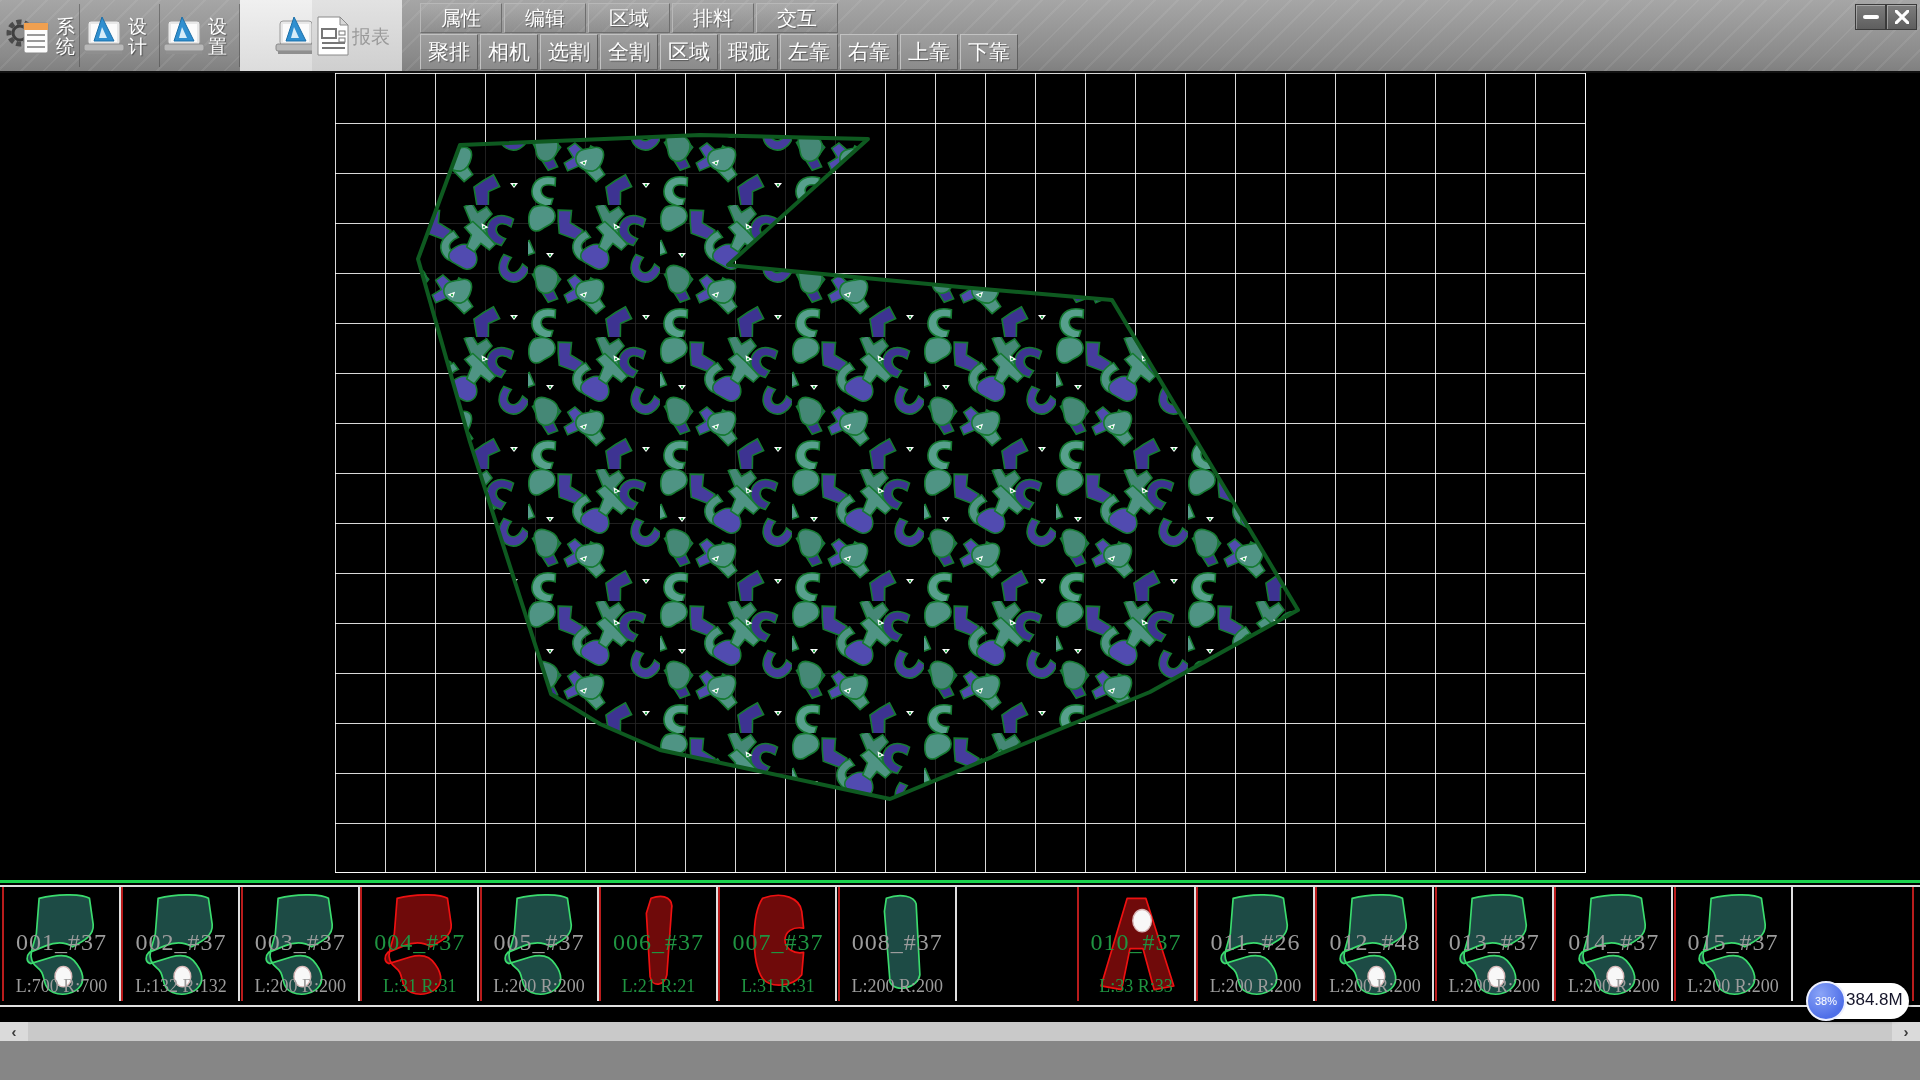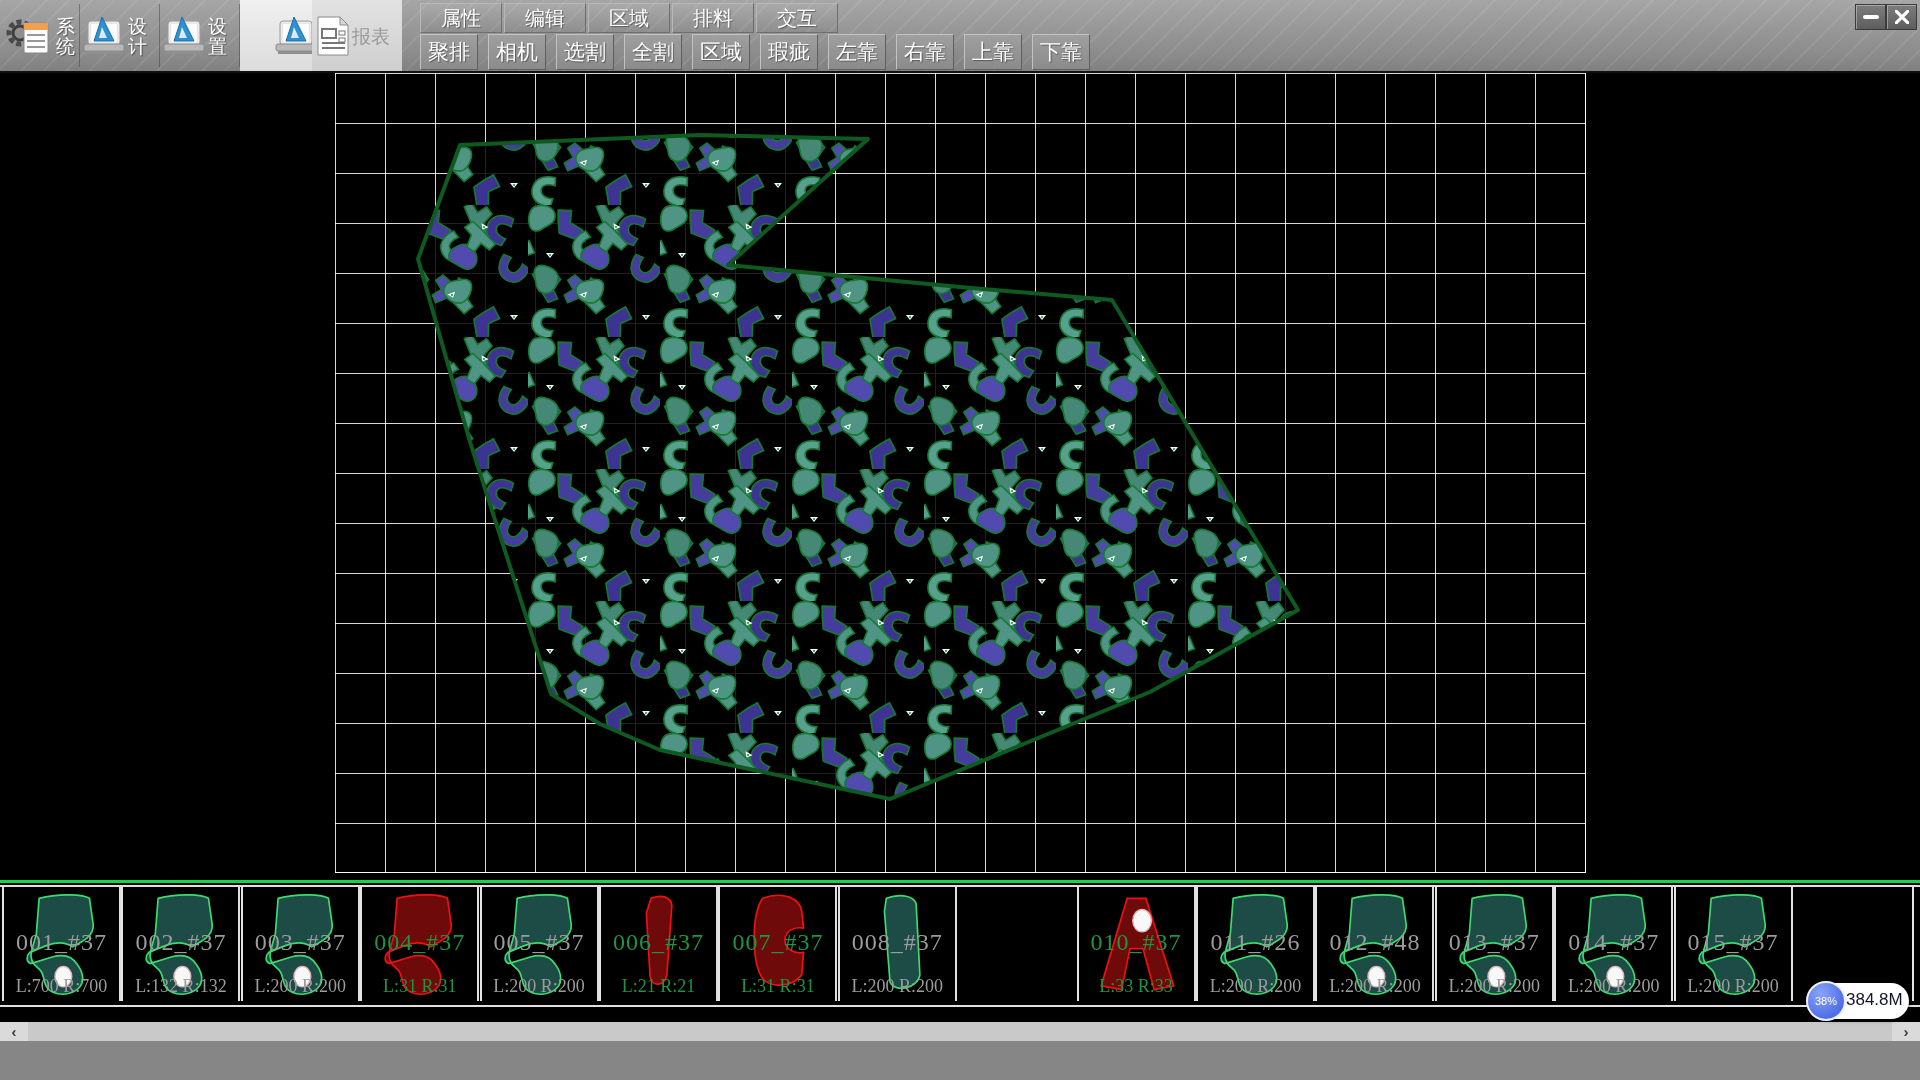--- a/index.html
+++ b/index.html
@@ -23,21 +23,21 @@
   .bigbtn svg{margin-top:5px;}
 
   .menurow{position:absolute;display:flex;}
   #menurow1{left:420px;top:3px;height:28px;}
   .menu-item{width:80px;height:28px;margin-right:2px;display:flex;align-items:center;justify-content:center;
     color:#fff;font-size:20px;font-family:"Liberation Serif","DejaVu Serif",serif;
     text-shadow:1px 1px 1px rgba(0,0,0,.4);
     border:1px solid #b8b8b8;border-bottom-color:#6e6e6e;border-right-color:#6e6e6e;
     background:linear-gradient(rgba(255,255,255,.06),rgba(0,0,0,.05));}
   #menurow2{left:420px;top:34px;height:34px;}
-  .tool-item{width:56px;height:34px;margin-right:10px;display:flex;align-items:center;justify-content:center;
+  .tool-item{width:56px;height:34px;margin-right:2px;display:flex;align-items:center;justify-content:center;
     color:#fff;font-size:21px;font-family:"Liberation Serif","DejaVu Serif",serif;
     text-shadow:1px 1px 1px rgba(0,0,0,.4);
     border:1px solid #c2c2c2;border-bottom-color:#5f5f5f;border-right-color:#5f5f5f;
     background:linear-gradient(#9f9f9f,#8b8b8b);}
 
   .winbtn{position:absolute;top:4px;width:29px;height:24px;display:flex;align-items:center;justify-content:center;
     background:linear-gradient(#7d7d7d,#5e5e5e);border:1px solid #3a3a3a;
     box-shadow:inset 1px 1px 0 rgba(255,255,255,.35);color:#fff;}
 
   
@@ -47,21 +47,21 @@
       repeating-linear-gradient(to right,rgba(255,255,255,.85) 0 1px,transparent 1px 50px),
       repeating-linear-gradient(to bottom,rgba(255,255,255,.85) 0 1px,transparent 1px 50px);
     border-right:1px solid rgba(255,255,255,.85);border-bottom:1px solid rgba(255,255,255,.85);}
   #hide-svg{position:absolute;left:0;top:0;}
 
   
   #strip-topline{position:absolute;left:0;top:880px;width:1920px;height:3px;background:#1bd24e;}
   #strip{position:absolute;left:0;top:885px;width:1920px;height:118px;background:#000;
     border-top:2px solid #e0e0e0;border-bottom:2px solid #e0e0e0;overflow:hidden;}
   .thumb{position:absolute;top:0;height:114px;width:115px;background:#000;
-    border-left:2px solid #e5e5e5;border-right:2px solid #e0e0e0;overflow:hidden;}
+    border-left:2px solid #b91c1c;border-right:2px solid #e0e0e0;overflow:hidden;}
   .thumb svg{position:absolute;left:4px;top:2px;}
   .thumb .tname{position:absolute;left:0;right:0;top:42px;text-align:center;font-size:24px;
     color:#9c9c9c;letter-spacing:1px;font-family:"Liberation Serif","DejaVu Serif",serif;}
   .thumb .tlr{position:absolute;left:0;right:0;bottom:4px;text-align:center;font-size:18px;
     color:#9c9c9c;font-family:"Liberation Serif","DejaVu Serif",serif;white-space:nowrap;}
   .thumb.red .tname,.thumb.red .tlr{color:#1f9441;}
 
   
   #badge{position:absolute;left:1806px;top:981px;z-index:30;}
   #badge .pill{position:absolute;left:6px;top:2px;width:97px;height:36px;background:#fff;

